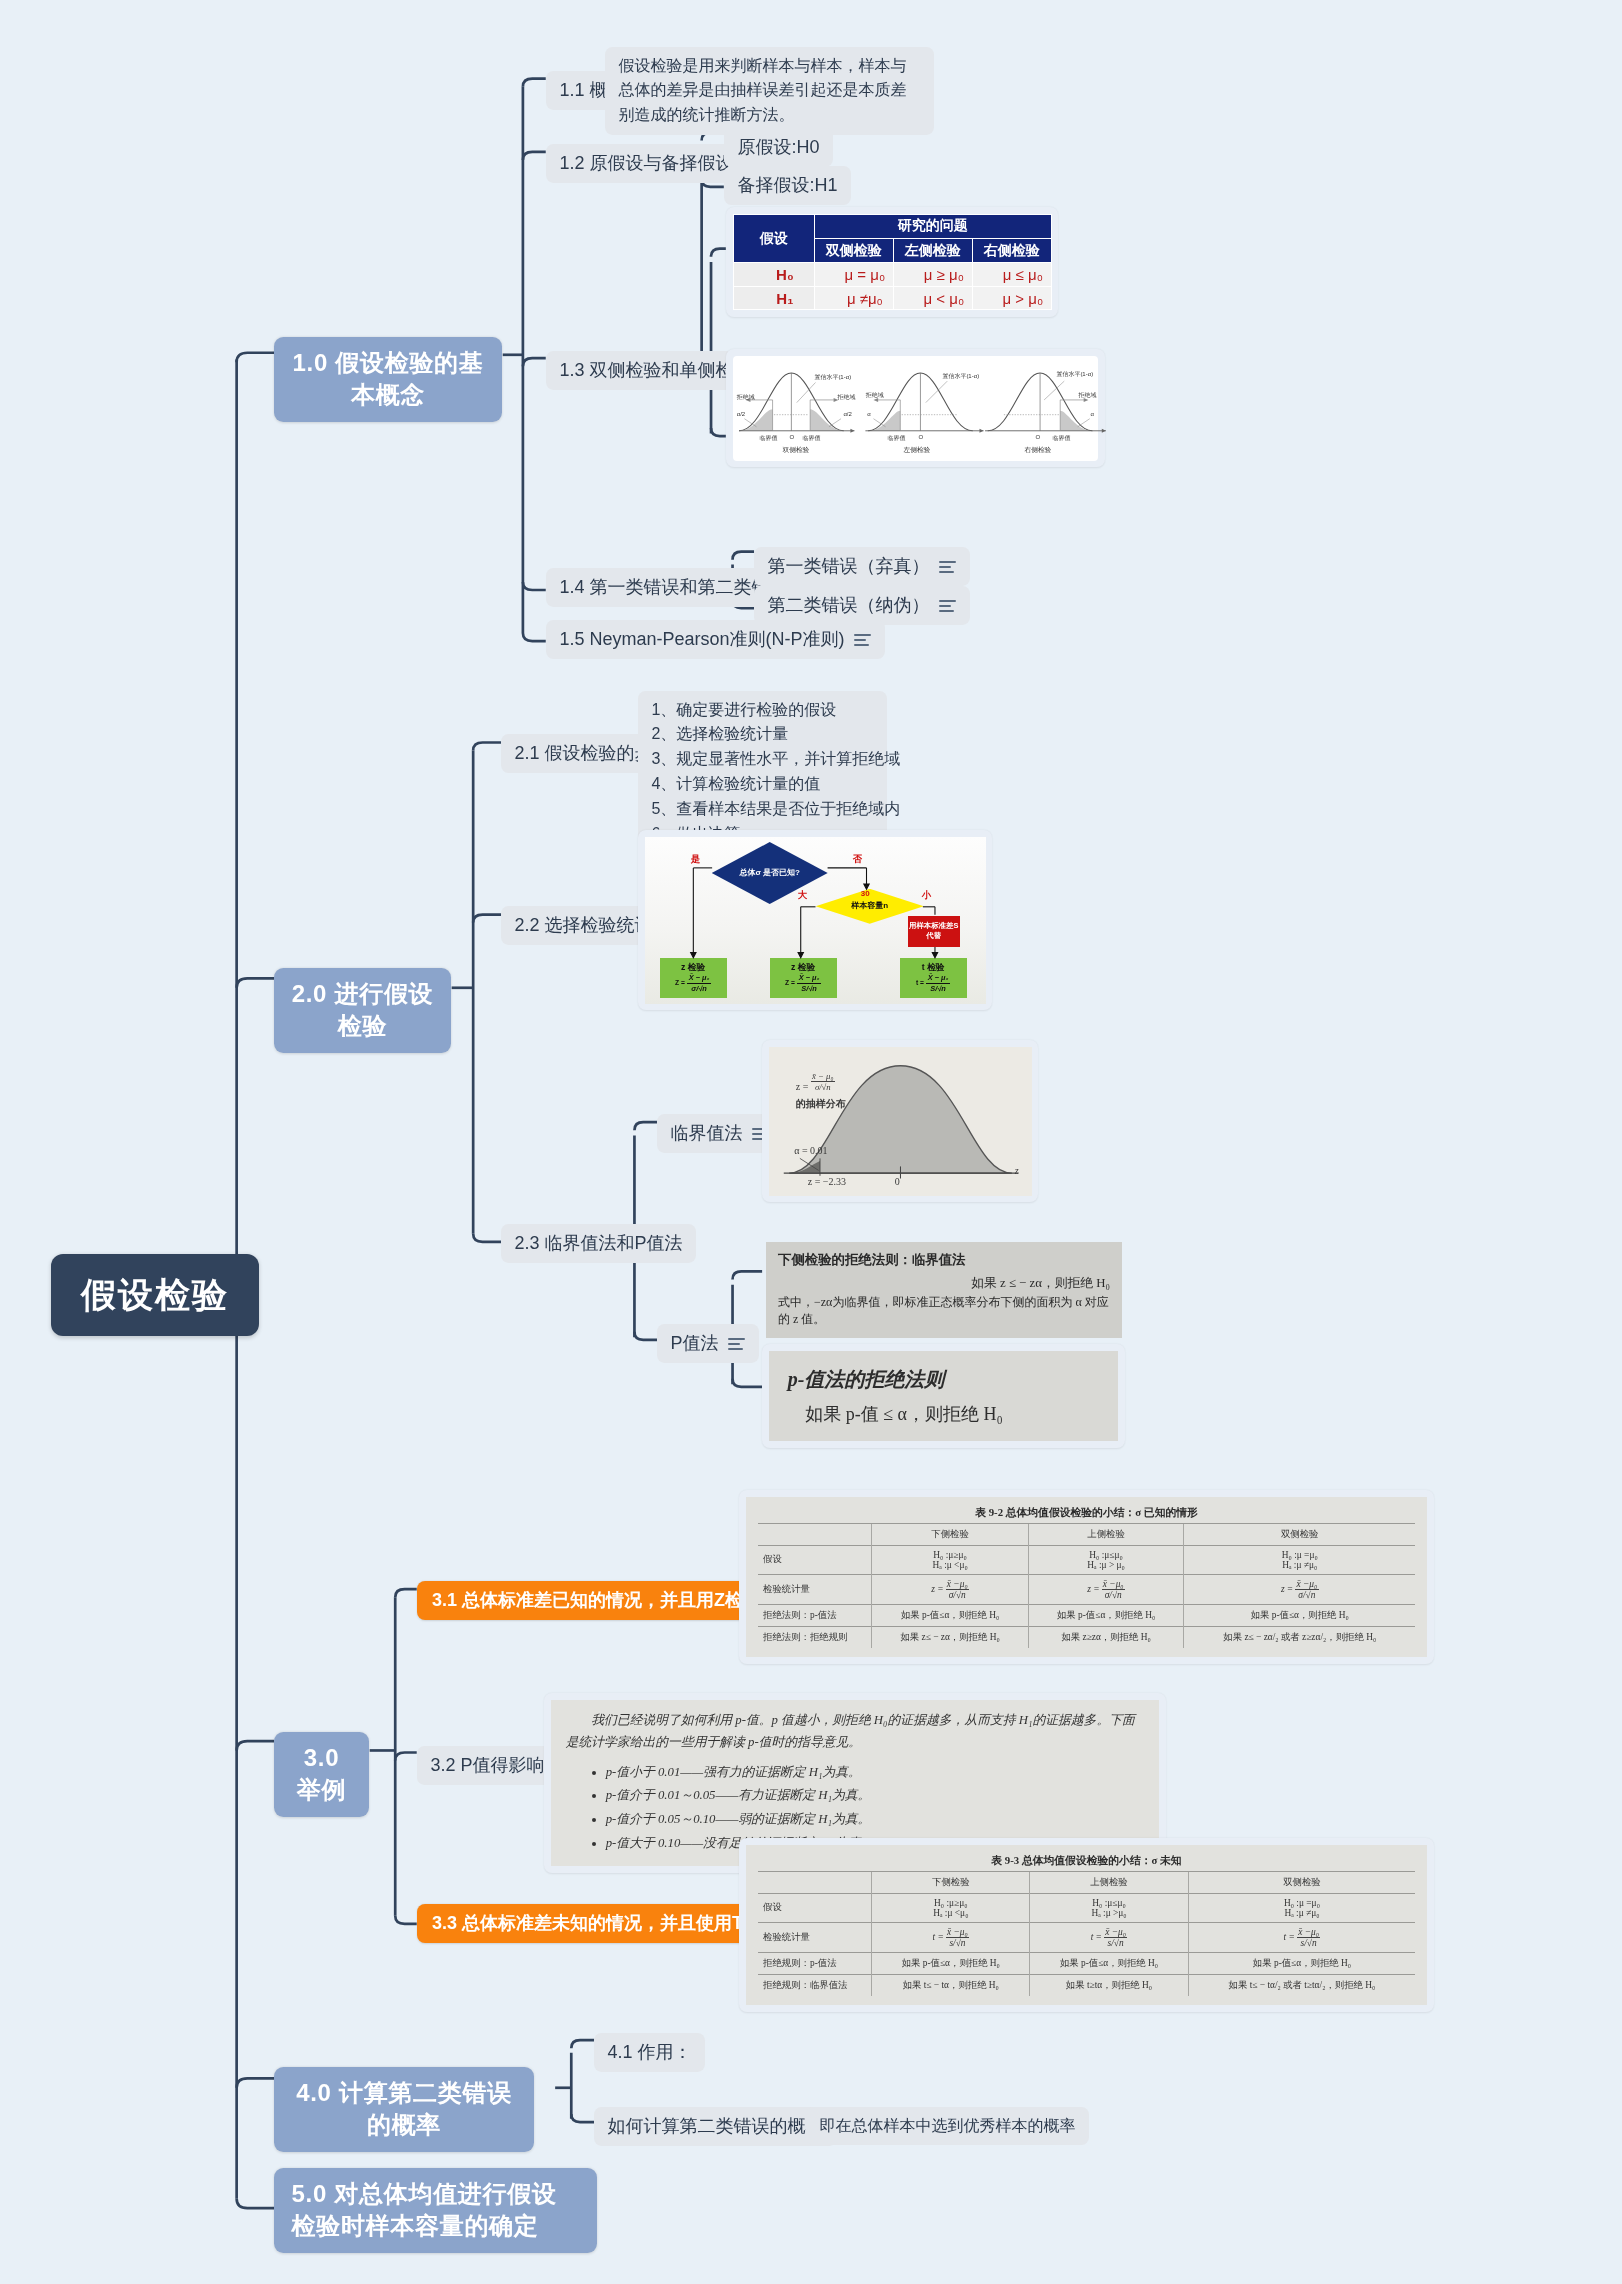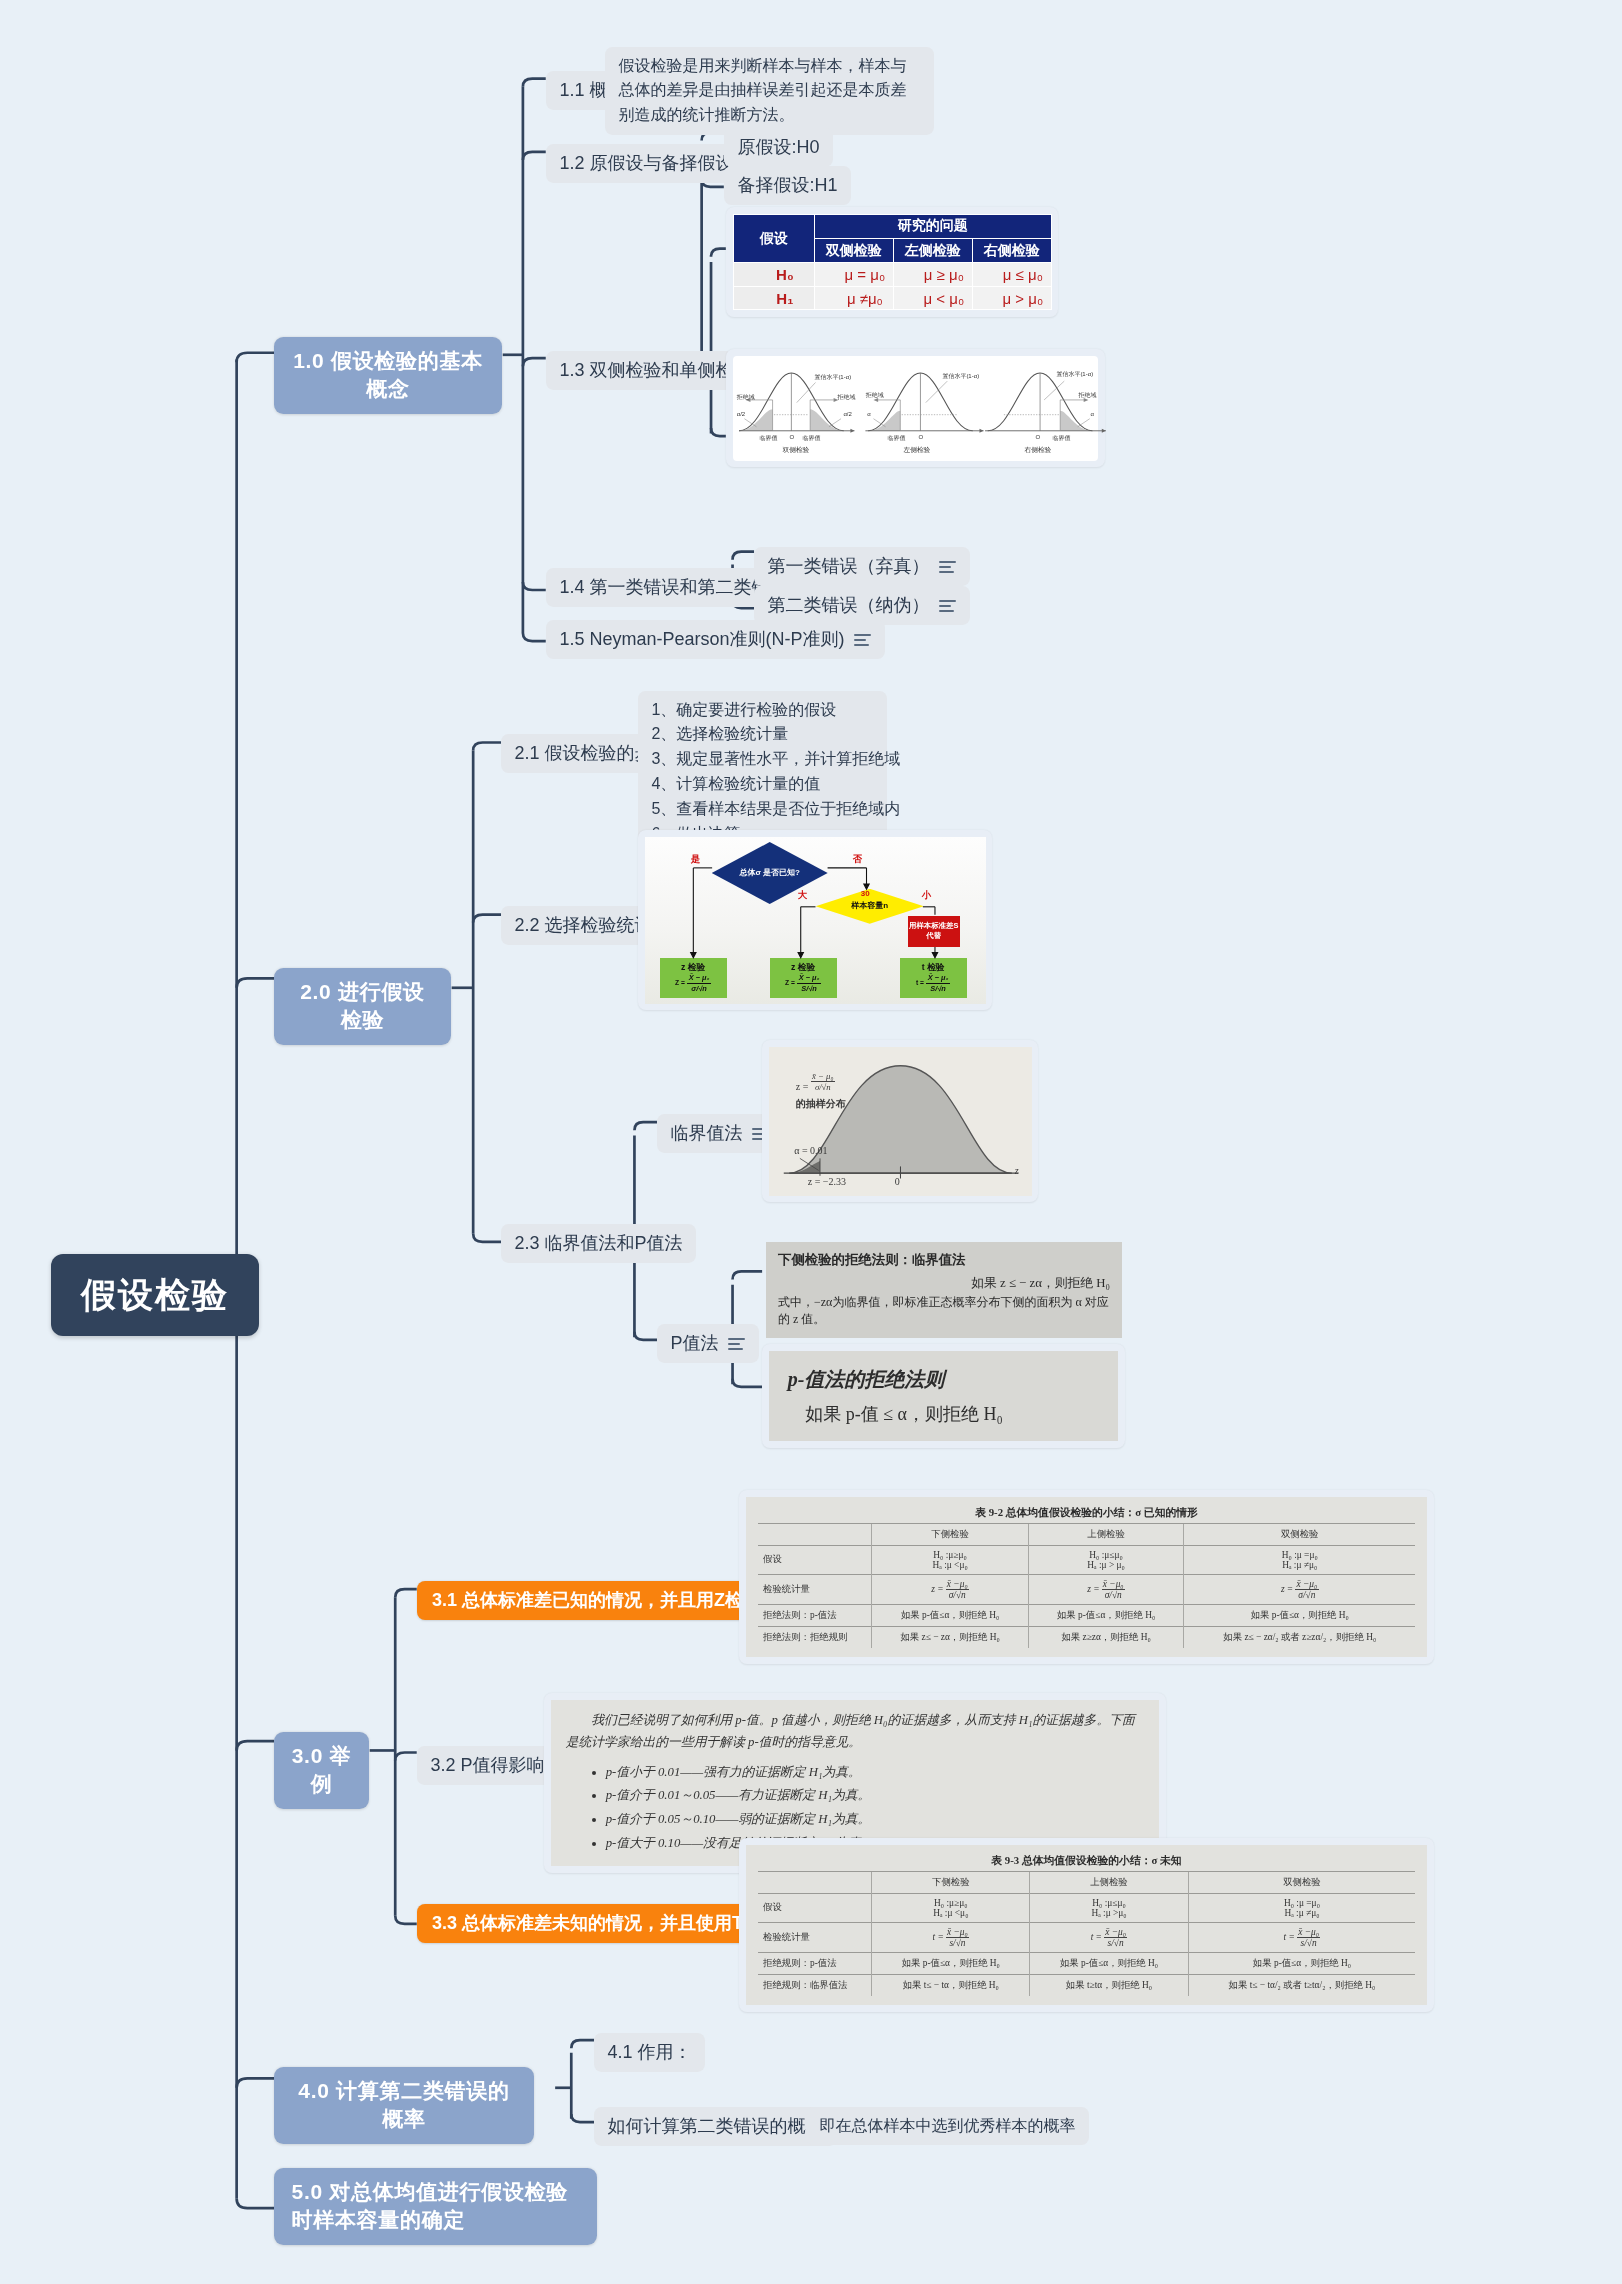--- a/index.html
+++ b/index.html
@@ -15,21 +15,21 @@
 
   
   .root {
     background:#31435c; color:#fff; border-radius:12px;
     padding:17.5px 30px; font-size:35px; font-weight:bold; letter-spacing:2px;
     box-shadow:0 1.3px 4px rgba(0,0,0,.18); white-space:nowrap;
   }
   
   .lvl1 {
     background:#8ba4cb; color:#fff; border-radius:9.4px;
-    padding:10px 17.5px; font-size:21px; font-weight:bold; letter-spacing:0.7px;
+    padding:10px 17.5px; font-size:24px; font-weight:bold; letter-spacing:0.7px;
     box-shadow:0 0.7px 2.7px rgba(0,0,0,.13); line-height:1.35;
   }
   
   .orange {
     background:#f9820d; color:#fff; border-radius:8px;
     padding:7.4px 15px; font-size:18px; font-weight:bold; white-space:nowrap;
     box-shadow:0 0.7px 2px rgba(0,0,0,.13);
   }
   
   .pill {

